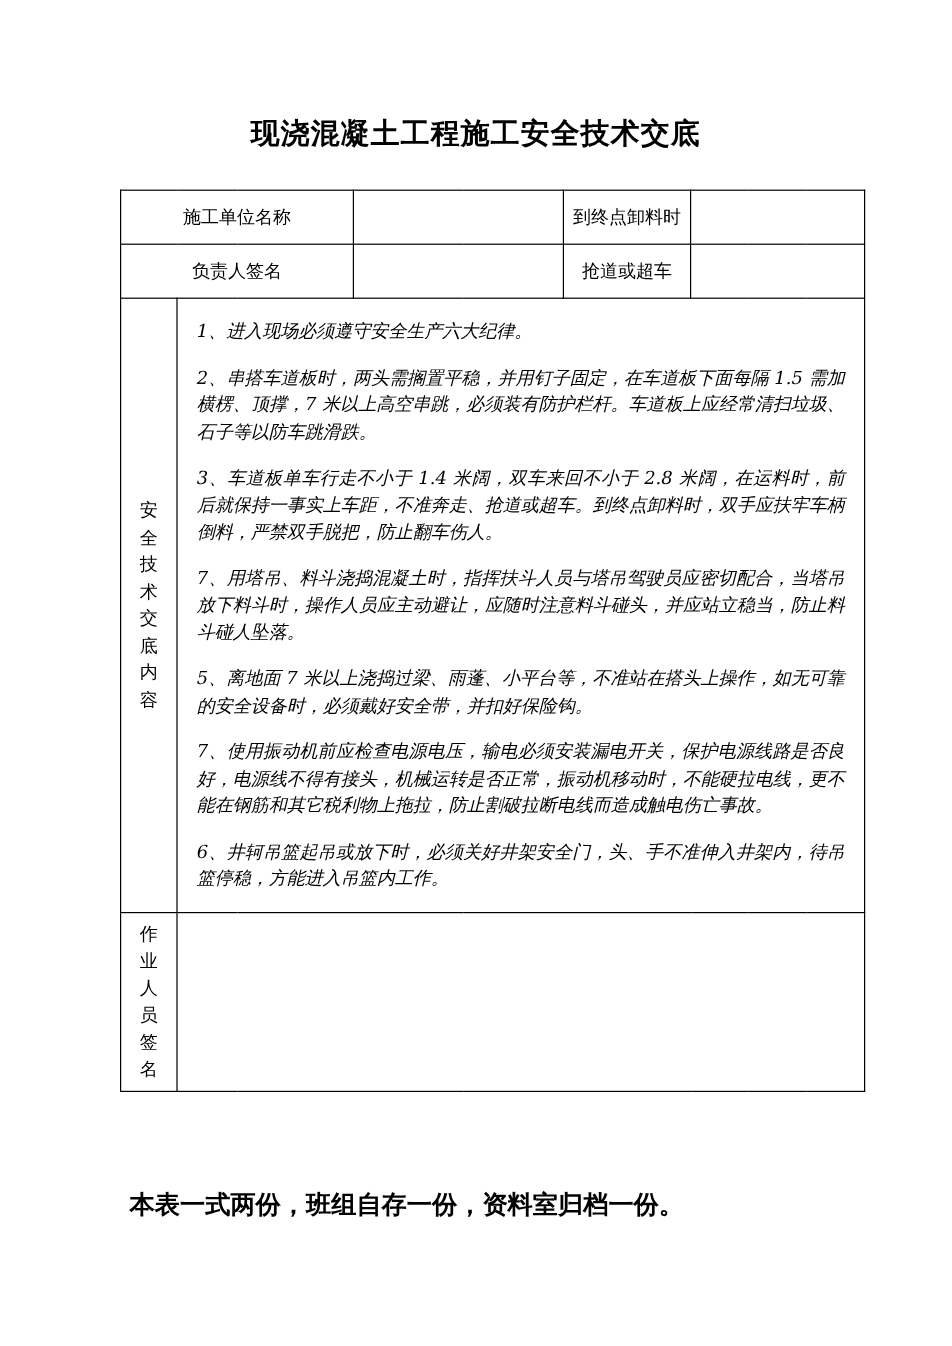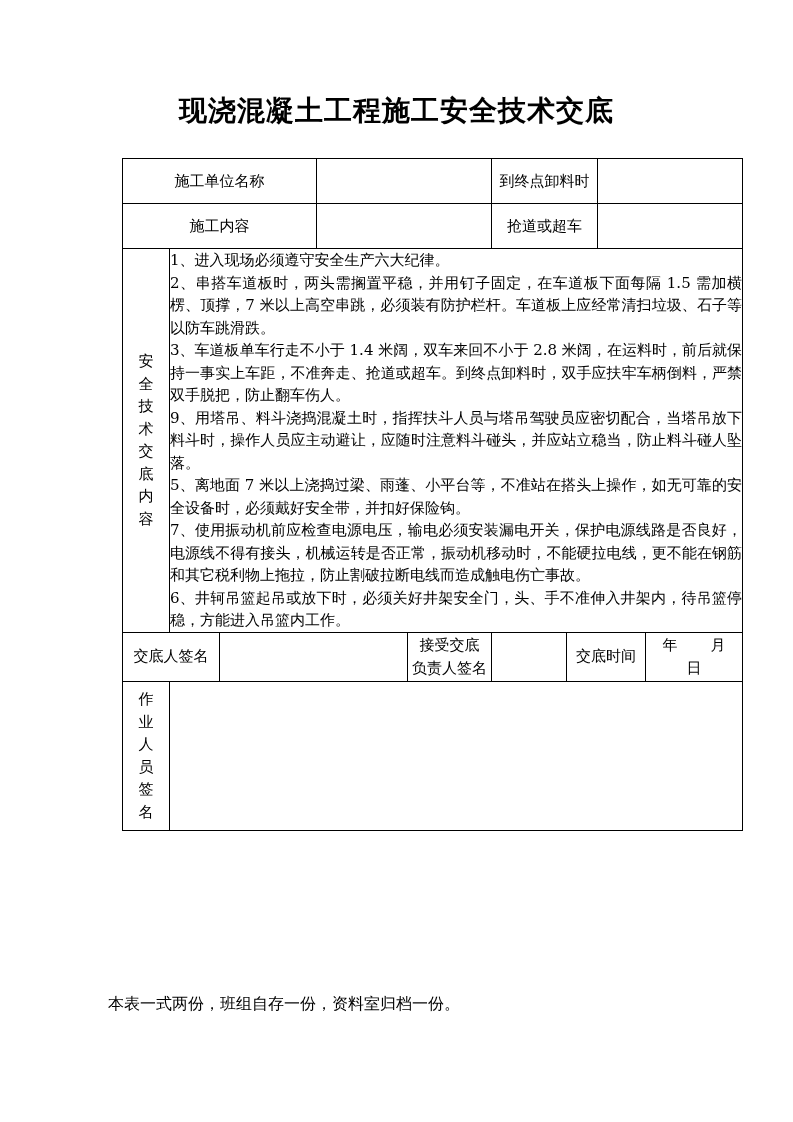--- a/index.html
+++ b/index.html
@@ -23,31 +23,31 @@
   }
 
   
   .doc-title {
     position: absolute;
     left: 0;
     top: 96px;
     width: 793px;
     text-align: center;
     font-family: "DejaVu Serif", "Liberation Serif", serif;
-    font-size: 28px;
+    font-size: 24px;
     font-weight: bold;
     letter-spacing: 1px;
     line-height: 30px;
     white-space: nowrap;
   }
 
   
   .form-table {
     position: absolute;
-    left: 122px;
+    left: 100px;
     top: 158px;
     width: 620px;
     border-collapse: collapse;
     table-layout: fixed;
     padding-left: 32px;
   }
   .form-table td {
     border: 1px solid #000000;
     padding: 0;
     vertical-align: middle;
@@ -85,23 +85,24 @@
 
   
   .body-cell {
     padding: 6px 8px 8px 8px;
     vertical-align: top;
     font-size: 14.2px;
     line-height: 21.5px;
     text-align: justify;
   }
   .body-cell p {
-    margin: 0;
+    margin: 16px;
     padding: 0;
     text-indent: 0;
+    font-style: italic;
   }
 
   
   .blank-area { height: 232px; }
   .blank-area2 { height: 148px; }
   .h-sign { height: 48px; }
 
   .sign-lbl {
     text-align: center;
     font-size: 15px;
@@ -117,23 +118,24 @@
     display: inline-block;
     width: 48px;
     text-align: center;
   }
 
   
   .footer-note {
     position: absolute;
     left: 108px;
     top: 993px;
-    font-size: 16px;
+    font-size: 21px;
     line-height: 22px;
     white-space: nowrap;
+    font-weight: bold;
   }
 </style>
 </head>
 <body>
 
 <div class="page">
 
   <div class="doc-title">现浇混凝土工程施工安全技术交底</div>
 
   <table class="form-table">
@@ -153,55 +155,42 @@
 
     <tbody>
         <tr>
       <td class="lbl" colspan="3">施工单位名称</td>
       <td class="lbl fill" colspan="3"></td>
       <td class="lbl" colspan="2">到终点卸料时</td>
       <td class="lbl fill" colspan="3"></td>
     </tr>
 
     <tr>
-      <td class="lbl" colspan="3">施工内容</td>
+      <td class="lbl" colspan="3">负责人签名</td>
       <td class="lbl fill" colspan="3"></td>
       <td class="lbl" colspan="2">抢道或超车</td>
       <td class="lbl fill" colspan="3"></td>
     </tr>
 
     <tr>
       <td class="vlabel">
         <span class="vtext">安全技术交底内容</span>
       </td>
       <td class="body-cell" colspan="10">
         <p>1、进入现场必须遵守安全生产六大纪律。</p>
         <p>2、串搭车道板时，两头需搁置平稳，并用钉子固定，在车道板下面每隔 1.5 需加横楞、顶撑，7 米以上高空串跳，必须装有防护栏杆。车道板上应经常清扫垃圾、石子等以防车跳滑跌。</p>
         <p>3、车道板单车行走不小于 1.4 米阔，双车来回不小于 2.8 米阔，在运料时，前后就保持一事实上车距，不准奔走、抢道或超车。到终点卸料时，双手应扶牢车柄倒料，严禁双手脱把，防止翻车伤人。</p>
-        <p>9、用塔吊、料斗浇捣混凝土时，指挥扶斗人员与塔吊驾驶员应密切配合，当塔吊放下料斗时，操作人员应主动避让，应随时注意料斗碰头，并应站立稳当，防止料斗碰人坠落。</p>
+        <p>7、用塔吊、料斗浇捣混凝土时，指挥扶斗人员与塔吊驾驶员应密切配合，当塔吊放下料斗时，操作人员应主动避让，应随时注意料斗碰头，并应站立稳当，防止料斗碰人坠落。</p>
         <p>5、离地面 7 米以上浇捣过梁、雨蓬、小平台等，不准站在搭头上操作，如无可靠的安全设备时，必须戴好安全带，并扣好保险钩。</p>
         <p>7、使用振动机前应检查电源电压，输电必须安装漏电开关，保护电源线路是否良好，电源线不得有接头，机械运转是否正常，振动机移动时，不能硬拉电线，更不能在钢筋和其它税利物上拖拉，防止割破拉断电线而造成触电伤亡事故。</p>
         <p>6、井轲吊篮起吊或放下时，必须关好井架安全门，头、手不准伸入井架内，待吊篮停稳，方能进入吊篮内工作。</p>
       </td>
     </tr>
 
 
-    <tr>
-      <td class="sign-lbl h-sign" colspan="2">交底人签名</td>
-      <td class="fill" colspan="2"></td>
-      <td class="sign-lbl" colspan="2">
-        <div>接受交底</div>
-        <div>负责人签名</div>
-      </td>
-      <td class="fill"></td>
-      <td class="sign-lbl" colspan="2">交底时间</td>
-      <td class="date-cell" colspan="3">
-        <span class="dpart">年</span><span class="dpart">月</span><span class="dpart">日</span>
-      </td>
-    </tr>
 
     <tr>
       <td class="vlabel blank-area2">
         <span class="vtext">作业人员签名</span>
       </td>
       <td class="fill" colspan="10"></td>
     </tr>
 
   </tbody>
     </table>

